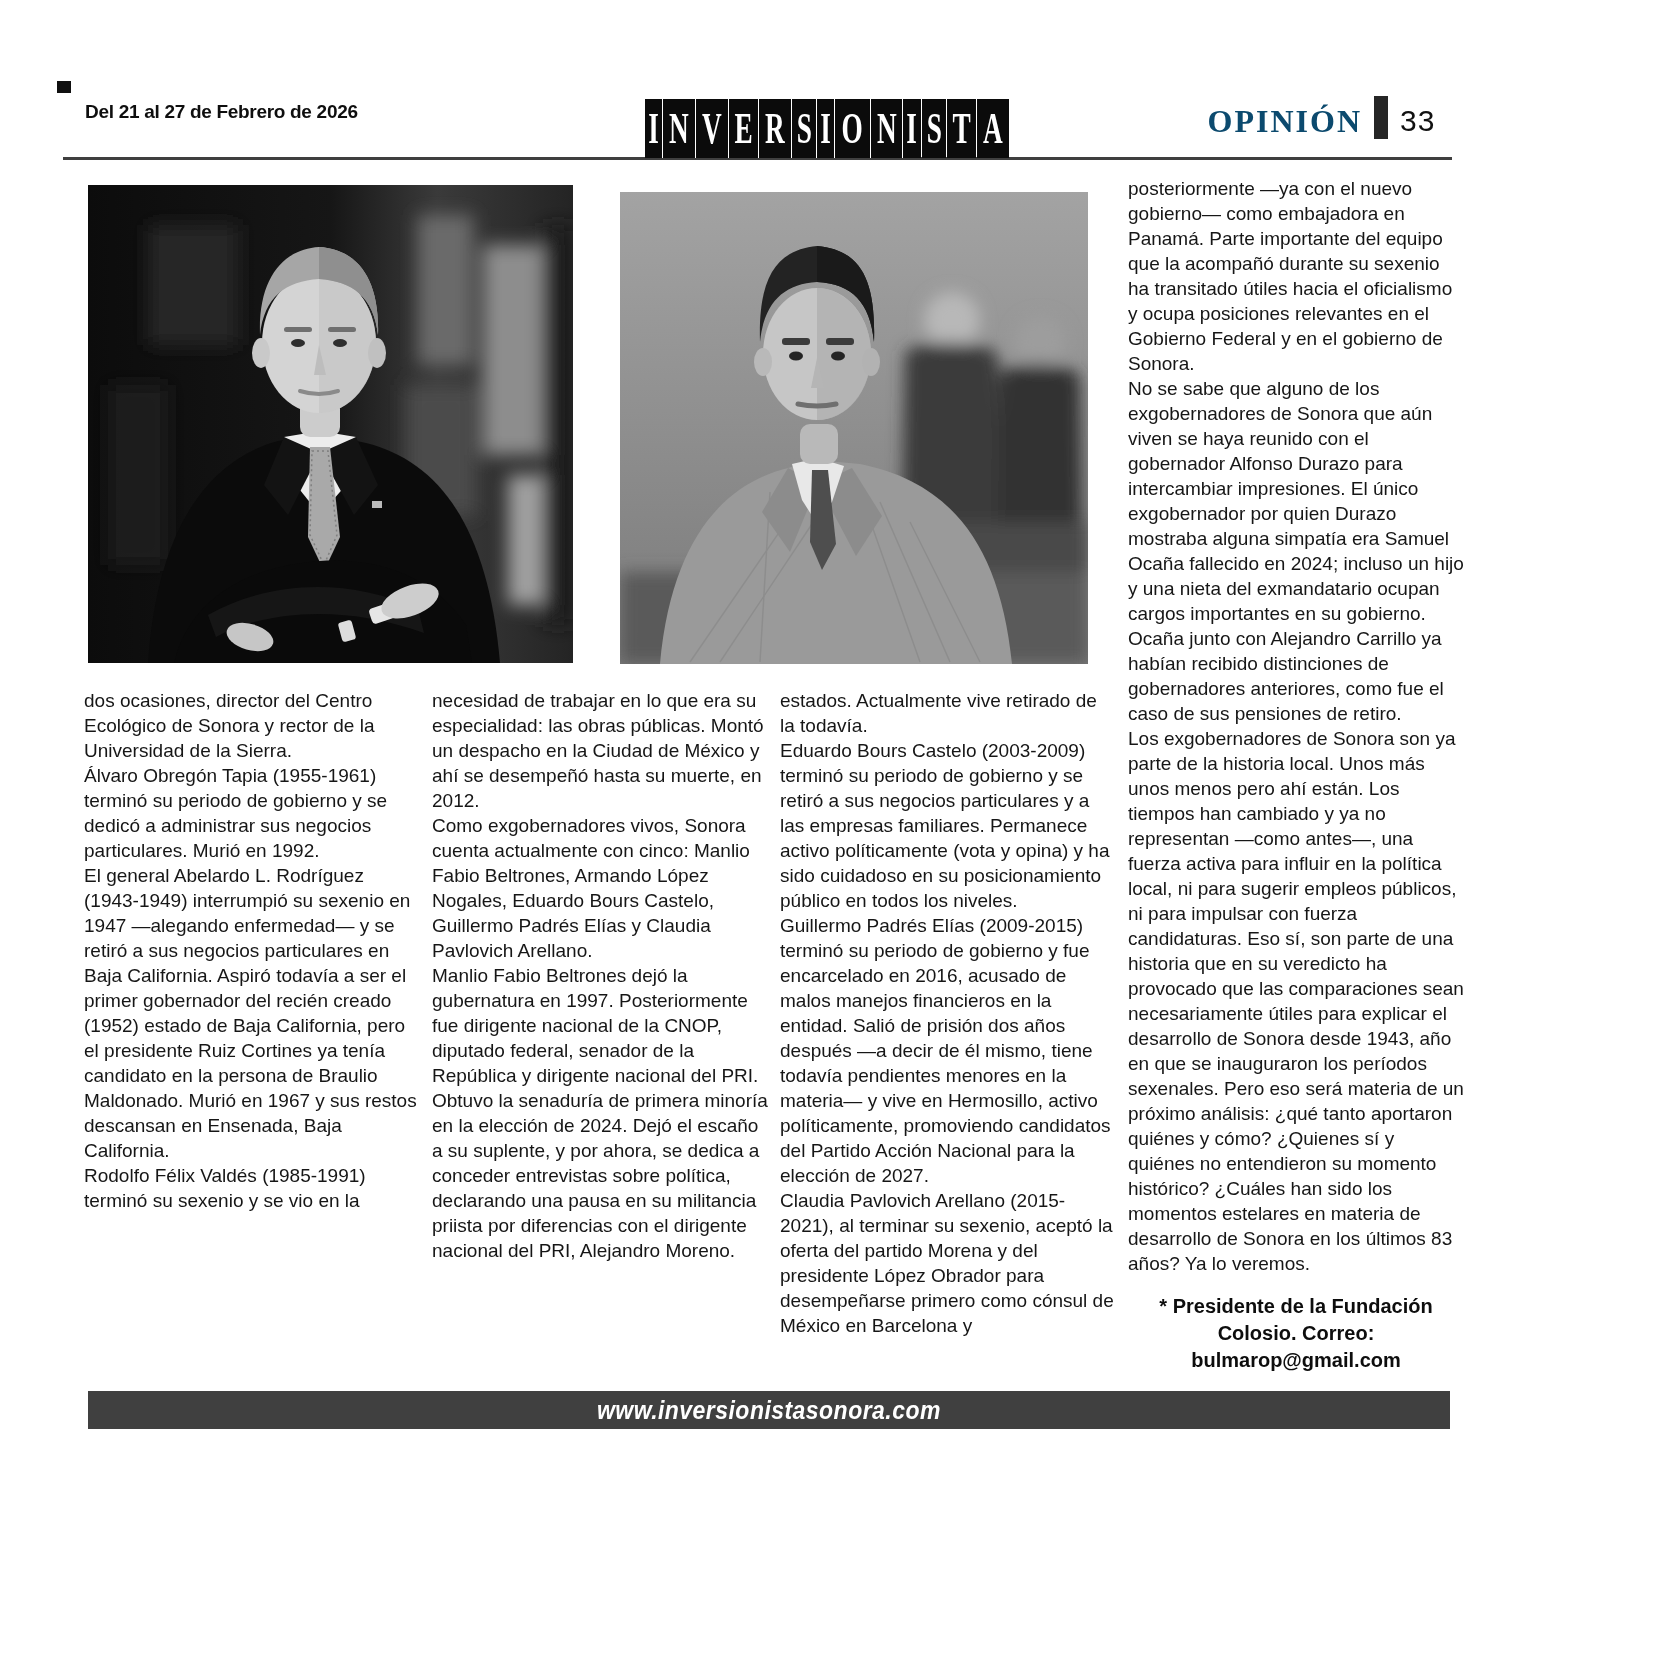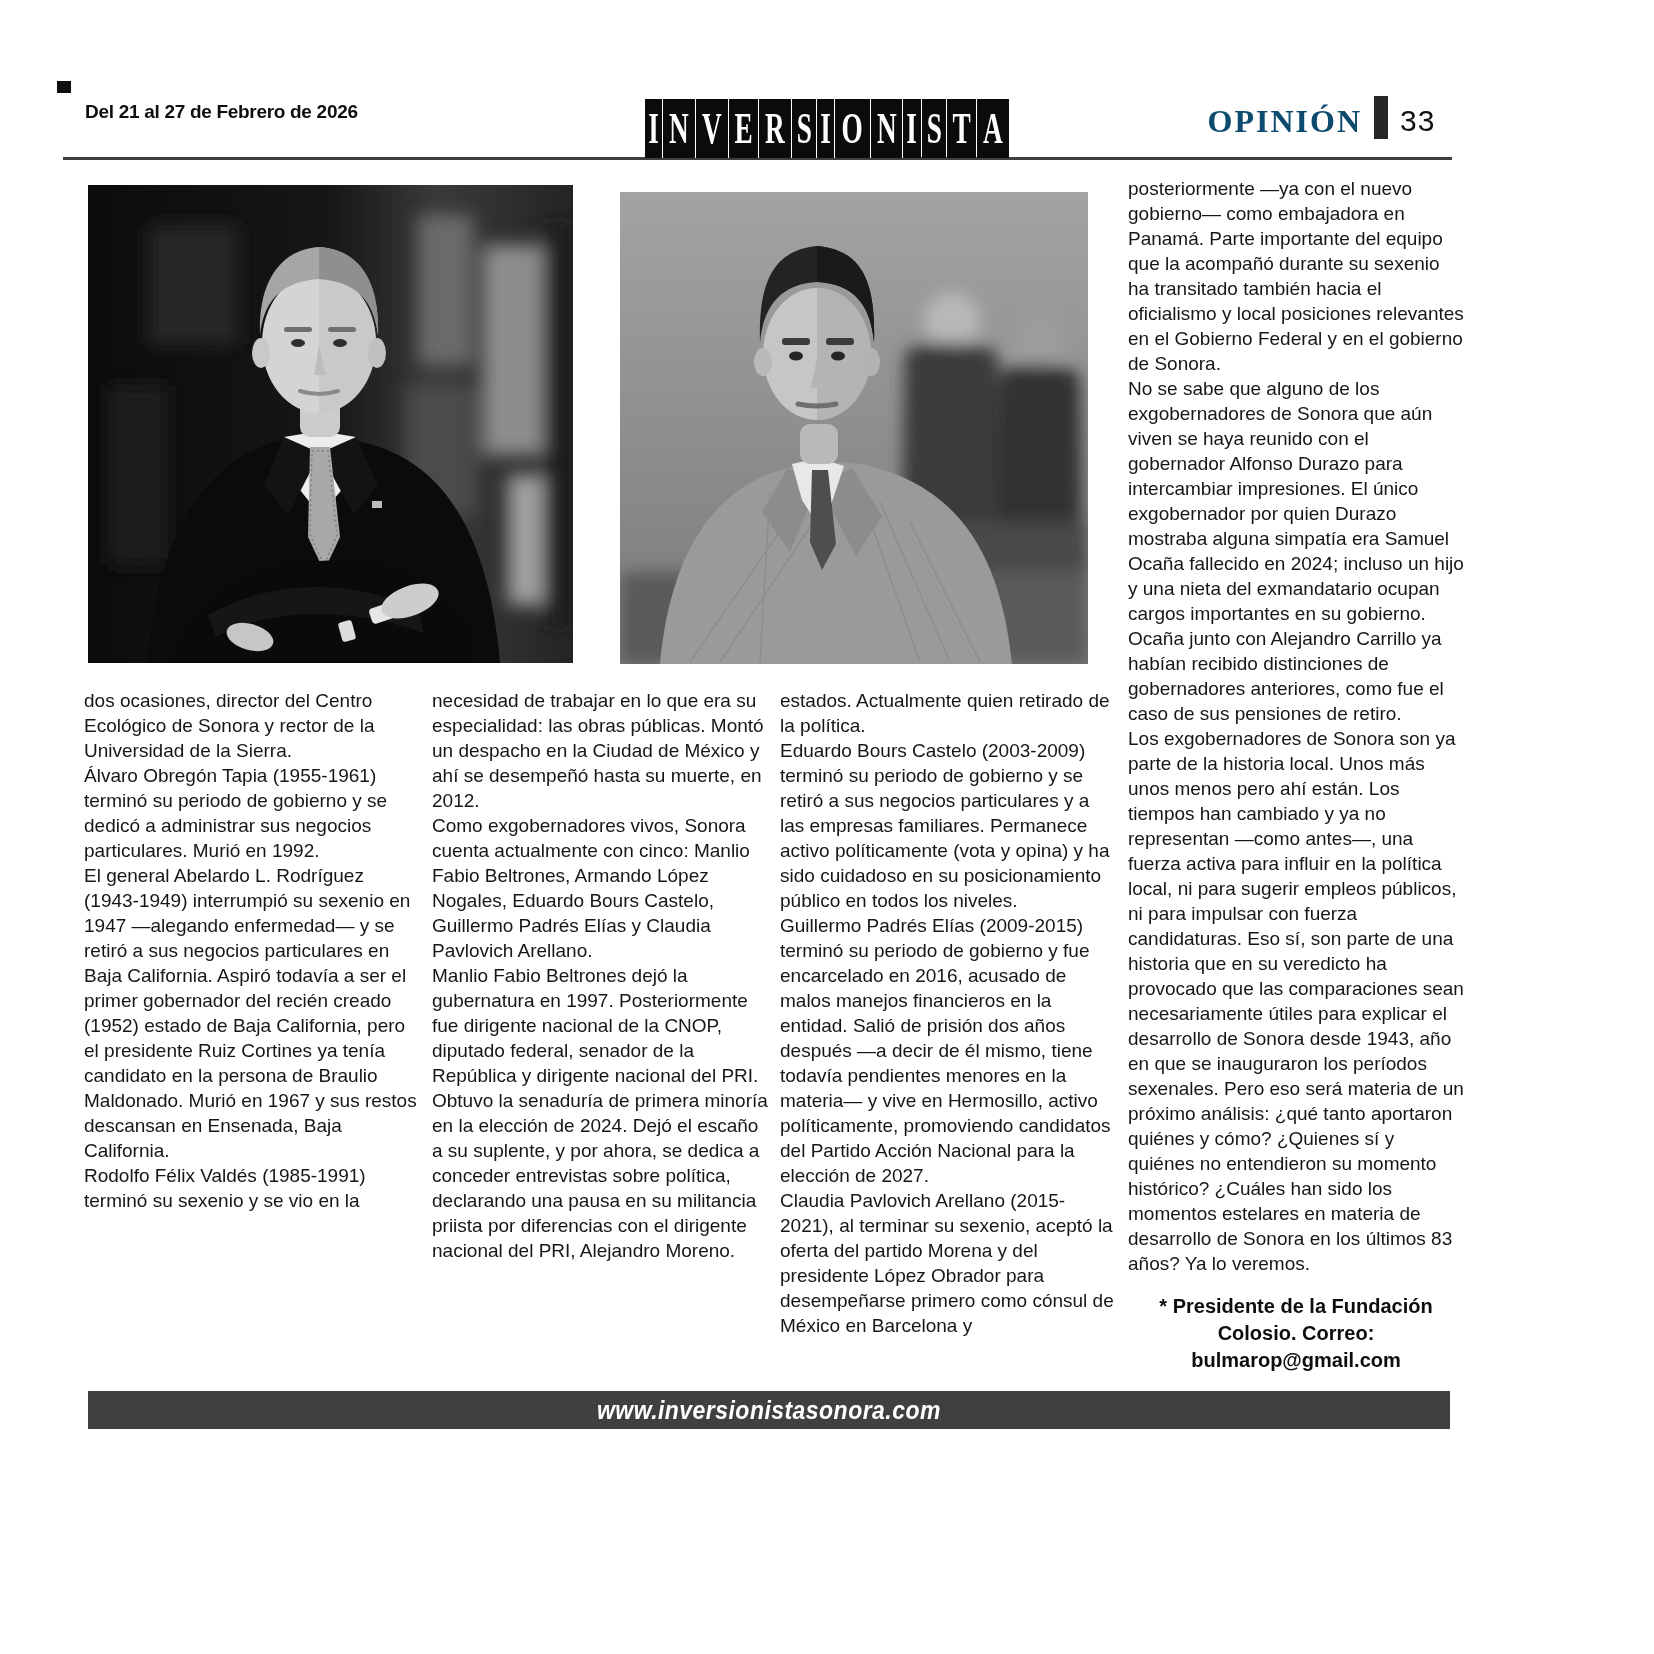--- a/index.html
+++ b/index.html
@@ -225,27 +225,27 @@
       <p>Álvaro Obregón Tapia (1955-1961) terminó su periodo de gobierno y se dedicó a administrar sus negocios particulares. Murió en 1992.</p>
       <p>El general Abelardo L. Rodríguez (1943-1949) interrumpió su sexenio en 1947 —alegando enfermedad— y se retiró a sus negocios particulares en Baja California. Aspiró todavía a ser el primer gobernador del recién creado (1952) estado de Baja California, pero el presidente Ruiz Cortines ya tenía candidato en la persona de Braulio Maldonado. Murió en 1967 y sus restos descansan en Ensenada, Baja California.</p>
       <p>Rodolfo Félix Valdés (1985-1991) terminó su sexenio y se vio en la</p>
     </div>
   <div class="col col-2">
       <p>necesidad de trabajar en lo que era su especialidad: las obras públicas. Montó un despacho en la Ciudad de México y ahí se desempeñó hasta su muerte, en 2012.</p>
       <p>Como exgobernadores vivos, Sonora cuenta actualmente con cinco: Manlio Fabio Beltrones, Armando López Nogales, Eduardo Bours Castelo, Guillermo Padrés Elías y Claudia Pavlovich Arellano.</p>
       <p>Manlio Fabio Beltrones dejó la gubernatura en 1997. Posteriormente fue dirigente nacional de la CNOP, diputado federal, senador de la República y dirigente nacional del PRI. Obtuvo la senaduría de primera minoría en la elección de 2024. Dejó el escaño a su suplente, y por ahora, se dedica a conceder entrevistas sobre política, declarando una pausa en su militancia priista por diferencias con el dirigente nacional del PRI, Alejandro Moreno.</p>
     </div>
   <div class="col col-3">
-      <p>estados. Actualmente quien retirado de la política.</p>
+      <p>estados. Actualmente vive retirado de la todavía.</p>
       <p>Eduardo Bours Castelo (2003-2009) terminó su periodo de gobierno y se retiró a sus negocios particulares y a las empresas familiares. Permanece activo políticamente (vota y opina) y ha sido cuidadoso en su posicionamiento público en todos los niveles.</p>
       <p>Guillermo Padrés Elías (2009-2015) terminó su periodo de gobierno y fue encarcelado en 2016, acusado de malos manejos financieros en la entidad. Salió de prisión dos años después —a decir de él mismo, tiene todavía pendientes menores en la materia— y vive en Hermosillo, activo políticamente, promoviendo candidatos del Partido Acción Nacional para la elección de 2027.</p>
       <p>Claudia Pavlovich Arellano (2015-2021), al terminar su sexenio, aceptó la oferta del partido Morena y del presidente López Obrador para desempeñarse primero como cónsul de México en Barcelona y</p>
     </div>
   <div class="col col-4">
-      <p>posteriormente —ya con el nuevo gobierno— como embajadora en Panamá. Parte importante del equipo que la acompañó durante su sexenio ha transitado también hacia el oficialismo y local posiciones relevantes en el Gobierno Federal y en el gobierno de Sonora.</p>
+      <p>posteriormente —ya con el nuevo gobierno— como embajadora en Panamá. Parte importante del equipo que la acompañó durante su sexenio ha transitado útiles hacia el oficialismo y ocupa posiciones relevantes en el Gobierno Federal y en el gobierno de Sonora.</p>
       <p>No se sabe que alguno de los exgobernadores de Sonora que aún viven se haya reunido con el gobernador Alfonso Durazo para intercambiar impresiones. El único exgobernador por quien Durazo mostraba alguna simpatía era Samuel Ocaña fallecido en 2024; incluso un hijo y una nieta del exmandatario ocupan cargos importantes en su gobierno. Ocaña junto con Alejandro Carrillo ya habían recibido distinciones de gobernadores anteriores, como fue el caso de sus pensiones de retiro.</p>
       <p>Los exgobernadores de Sonora son ya parte de la historia local. Unos más unos menos pero ahí están. Los tiempos han cambiado y ya no representan —como antes—, una fuerza activa para influir en la política local, ni para sugerir empleos públicos, ni para impulsar con fuerza candidaturas. Eso sí, son parte de una historia que en su veredicto ha provocado que las comparaciones sean necesariamente útiles para explicar el desarrollo de Sonora desde 1943, año en que se inauguraron los períodos sexenales. Pero eso será materia de un próximo análisis: ¿qué tanto aportaron quiénes y cómo? ¿Quienes sí y quiénes no entendieron su momento histórico? ¿Cuáles han sido los momentos estelares en materia de desarrollo de Sonora en los últimos 83 años?  Ya lo veremos.</p>
     </div>
 
   <div class="signature">
       <div>* Presidente de la Fundación</div>
       <div>Colosio. Correo:</div>
       <div>bulmarop@gmail.com</div>
     </div>
 

